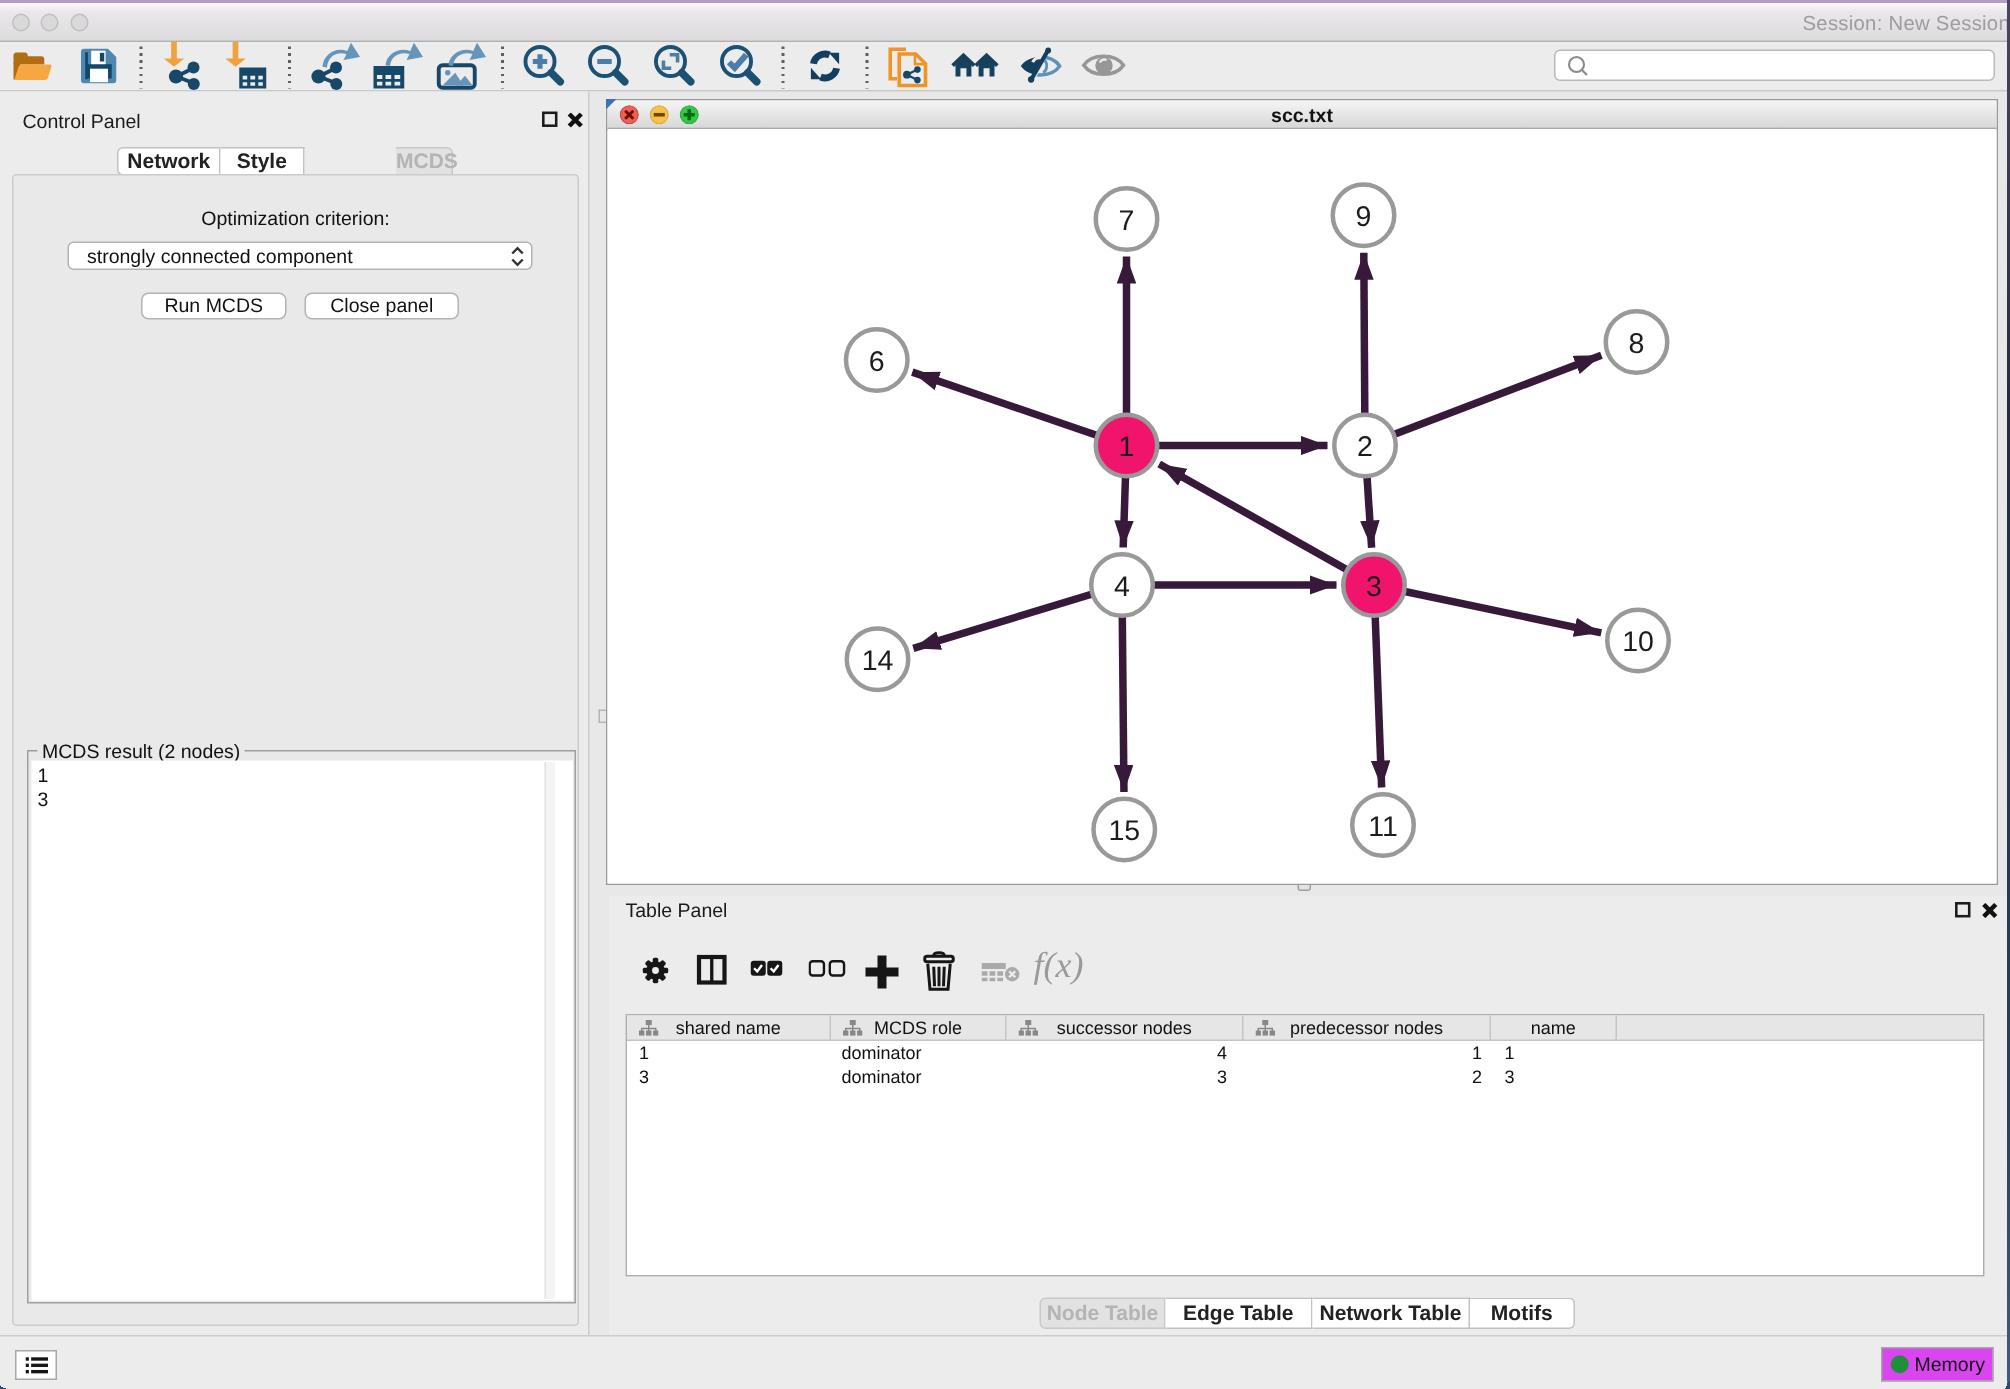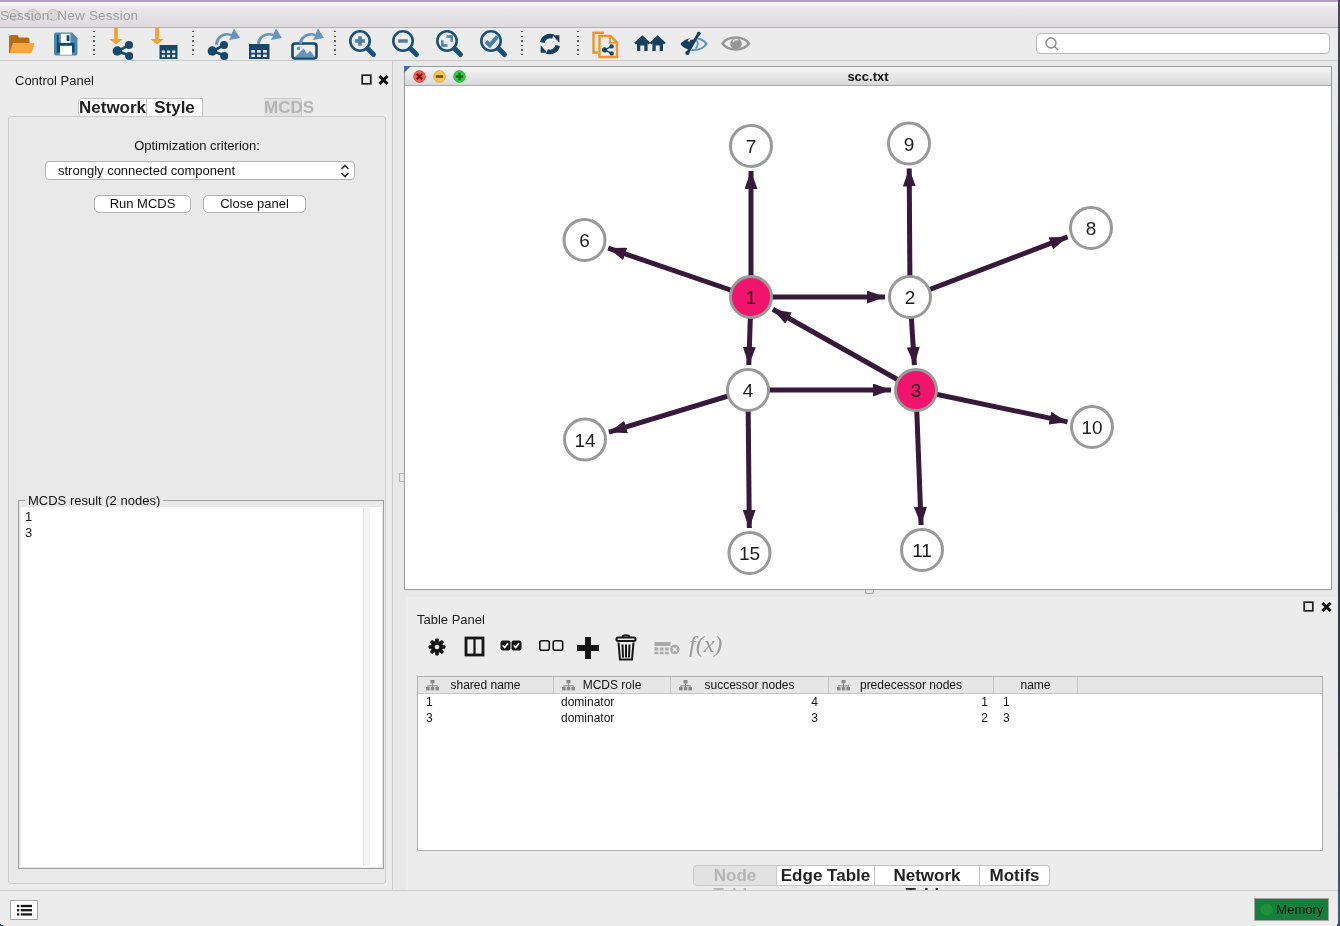--- a/index.html
+++ b/index.html
@@ -6,39 +6,39 @@
 html,body { width:1340px; height:926px; overflow:hidden; }
 body { font-family:"Liberation Sans", sans-serif; background:#e8e8e8; position:relative; }
 .abs { position:absolute; }
 
 
 #topline { left:0; top:0; width:1340px; height:2px; background:#b49cc6; }
 #titlebar { left:0; top:2px; width:1340px; height:26px;
   background:linear-gradient(#fbfafb,#e9e7e9 25%,#dddbdd); border-bottom:1px solid #b2b2b2; }
 .tl { position:absolute; top:7px; width:12px; height:12px; border-radius:50%;
   background:#d9d9d9; border:1px solid #bfbfbf; }
-#titletext { position:absolute; top:6px; left:0; width:100%; text-align:left;
+#titletext { position:absolute; top:6px; left:0; width:100%; text-align:right;
   font-size:13.5px; color:#9d9d9d; letter-spacing:0.2px; }
 
 
 #toolbar { left:0; top:28px; width:1340px; height:33px; background:#ececec;
   border-bottom:1px solid #c9c9c9; overflow:hidden; }
 .tbi { position:absolute; top:0px; }
 .tbsep { position:absolute; top:3px; width:1.5px; height:28px;
   background-image:repeating-linear-gradient(#5f5f5f 0 1.5px, transparent 1.5px 4.6px); }
 #searchbox { position:absolute; left:1036px; top:5px; width:294px; height:21px;
   background:#fff; border:1px solid #b9b9b9; border-radius:4px; }
 
 
 #cpanel { left:0; top:61px; width:392px; height:829px; background:#ececec; }
 .paneltitle { font-size:13px; color:#1a1a1a; }
 
 .tabrow { position:absolute; display:flex; }
 .tab { height:19px; background:#fff; border:1px solid #c2c2c2; border-left:none;
-  font-size:17px; font-weight:bold; color:#222; text-align:center; line-height:17px; padding:0 12px; }
+  font-size:14px; font-weight:bold; color:#222; text-align:center; line-height:17px; padding:0 12px; }
 #btabs .tab { height:21px; line-height:19px; }
 .tab.first { border-left:1px solid #c2c2c2; border-radius:4px 0 0 4px; }
 .tab.sel { background:#e2e2e2; color:#b4b4b4; border-radius:0 4px 0 0; border-color:#c8c8c8; }
 #cpcontent { position:absolute; left:8px; top:55px; width:378px; height:768px;
   background:#e9e9e9; border:1px solid #cccccc; border-radius:3px; }
 #optlabel { position:absolute; top:21px; width:100%; text-align:center; font-size:13px; color:#111; }
 #dropdown { position:absolute; left:36px; top:44px; width:310px; height:19px;
   background:#fff; border:1px solid #b3b3b3; border-radius:4px; font-size:13px;
   line-height:17px; padding-left:12px; color:#111; }
 .btn { position:absolute; top:78px; height:18px; background:#fff; border:1px solid #b3b3b3;
@@ -60,40 +60,40 @@
   border:1px solid #9a9a9a; }
 #nettitle { position:absolute; left:0; top:0; width:100%; height:19px;
   background:linear-gradient(#f5f5f5,#d8d8d8); border-bottom:1px solid #a9a9a9; }
 .traf { position:absolute; top:3px; width:13px; height:13px; border-radius:50%; }
 #nettitletext { position:absolute; top:2px; width:100%; text-align:center;
   font-size:13px; font-weight:bold; color:#111; }
 #netcanvas { position:absolute; left:0; top:20px; width:926px; height:502px; background:#fff; }
 
 
 #tpanel { left:406px; top:597px; width:934px; height:293px; background:#ececec; }
-#ttitle { position:absolute; left:11px; top:15px; font-size:13px; color:#1a1a1a; }
+#ttitle { position:absolute; left:11px; top:2px; font-size:13px; color:#1a1a1a; }
 #ttoolbar { position:absolute; left:0; top:30px; width:100%; height:40px; }
 #ttable { position:absolute; left:11px; top:79px; width:906px; height:175px;
   background:#fff; border:1px solid #b0b0b0;padding-left:24px; }
 #thead { position:absolute; left:0; top:0; width:100%; height:17px; background:#e6e6e6;
   border-bottom:1px solid #c4c4c4; font-size:12px; color:#111; }
 .thcell { position:absolute; top:0; height:17px; border-right:1px solid #c4c4c4;
   text-align:center; line-height:16px; }
 .trow { position:absolute; left:0; width:100%; height:16px; font-size:12px; color:#111; }
 .tcell { position:absolute; top:0; height:16px; line-height:15px; }
 
 #btabs { position:absolute; left:287px; top:268px; display:flex;justify-content:flex-end; }
 
 
 #statusbar { left:0; top:890px; width:1340px; height:36px; background:#ececec;
   border-top:1px solid #cdcdcd; }
 #listbtn { position:absolute; left:10px; top:9px; width:28px; height:20px;
   background:#fdfdfd; border:1px solid #a8a8a8; }
 #membtn { position:absolute; left:1254px; top:7px; width:75px; height:23px;
-  background:#15803d; border:1px solid #a5a5a5; font-size:13px;
+  background:#d946ef; border:1px solid #a5a5a5; font-size:13px;
   color:#111; text-align:center; line-height:21px; }
 </style>
 </head>
 <body>
 <div class="abs" id="topline"></div>
 <div class="abs" id="titlebar">
   <div class="tl" style="left:8px;"></div>
   <div class="tl" style="left:27px;"></div>
   <div class="tl" style="left:47px;"></div>
   <div id="titletext">Session: New Session</div>

